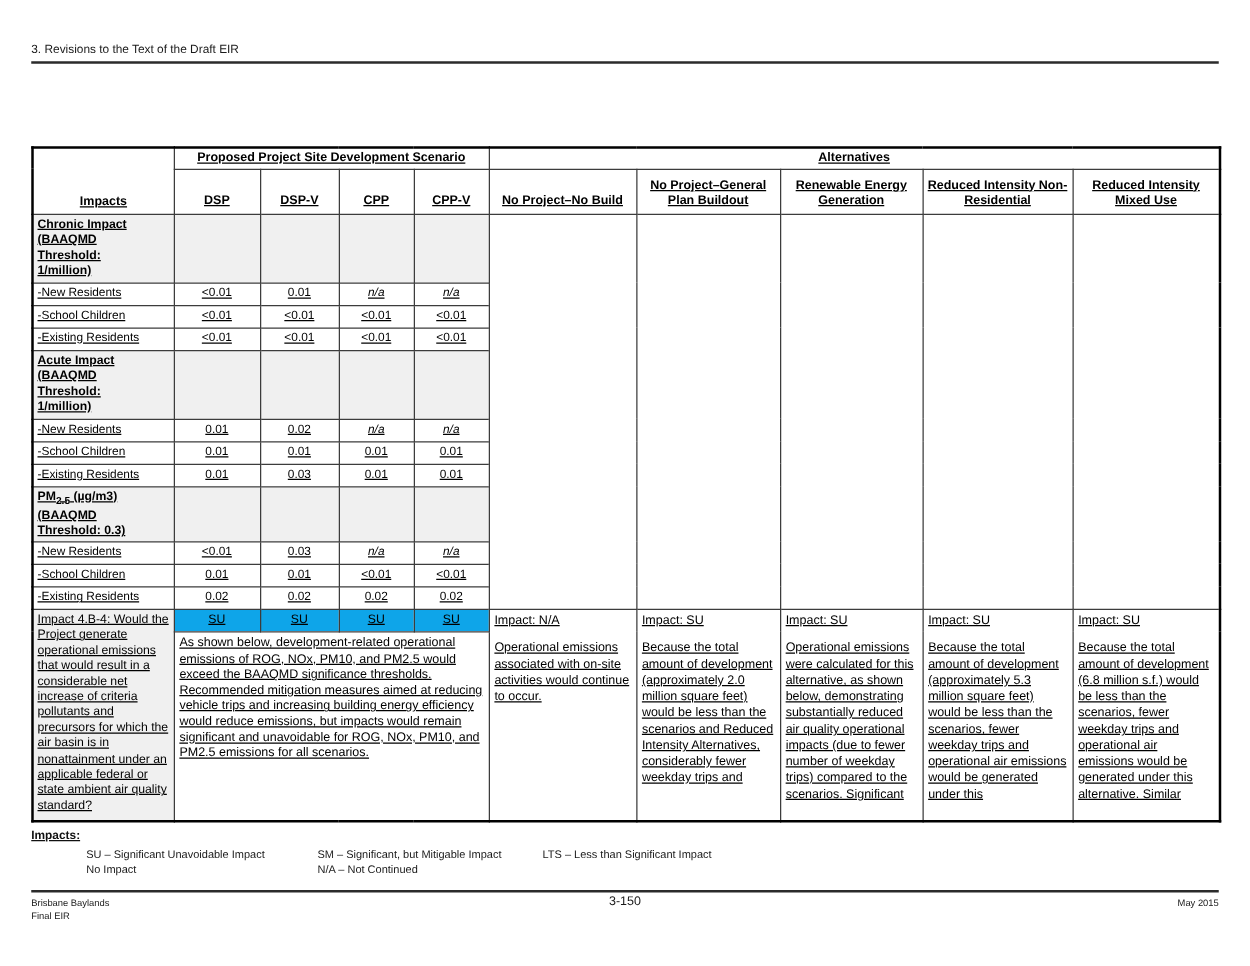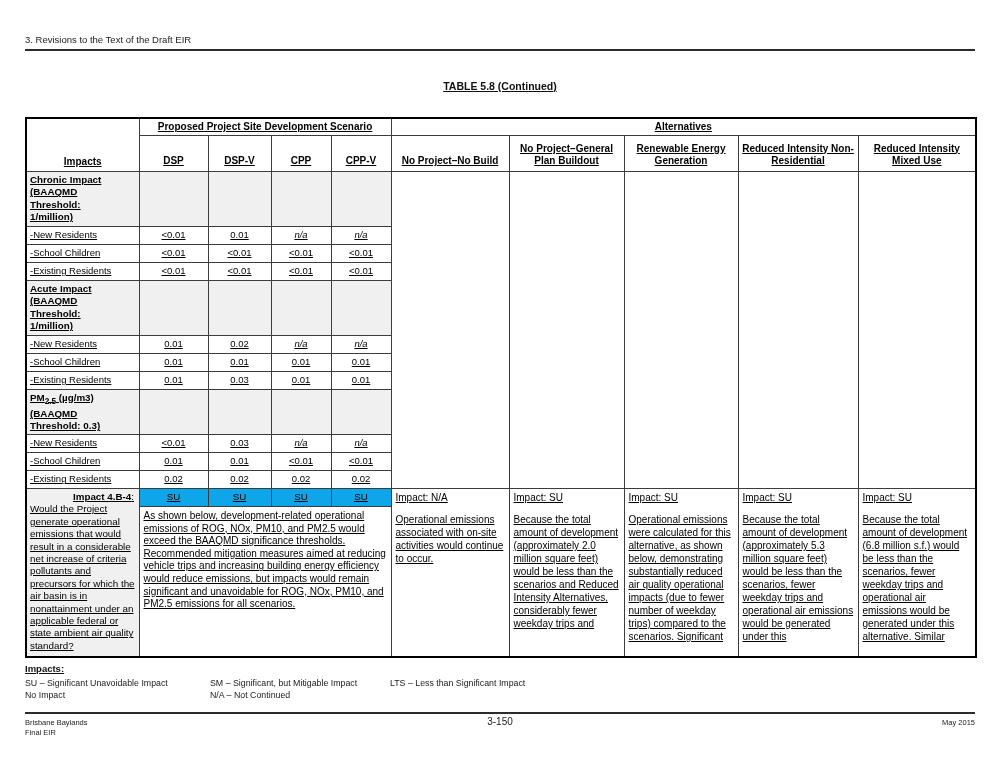--- a/index.html
+++ b/index.html
@@ -23,47 +23,46 @@
 
   .c-seclabel { font-weight:bold; text-decoration:underline; white-space:pre-line; font-size:9.8px; line-height:12.5px; padding-top:2px; background:#f0f0f0;margin-top:40px; }
   .c-shade    { background:#f0f0f0; }
   .c-label    { text-decoration:underline; vertical-align:middle; font-size:9.5px; }
   .c-val      { text-decoration:underline; text-align:center; vertical-align:middle; font-size:9.5px; }
   .italic     { font-style:italic; }
 
   .c-alt-empty { background:#fff; }
 
   .c-implabel { background:#f0f0f0; text-decoration:underline; font-size:9.8px; line-height:12.4px; padding:2px 3px; }
-  .c-implabel .b { font-weight:bold;margin-left:43px; }
+  .c-implabel .b { font-weight:normal; }
   .c-su   { background:#0ea5e9; text-decoration:underline; text-align:center; vertical-align:middle; font-size:9.8px; }
   .c-note { text-decoration:underline; font-size:10px; line-height:12.6px; padding:3px 4px; }
   .c-impalt { padding:2px 4px; font-size:10px; line-height:13px; }
   .imp-head { text-decoration:underline; margin-bottom:9px; }
   .imp-text { text-decoration:underline; }
 
   .legend { position:absolute; left:25px; top:663px; width:700px; }
   .legend-title { font-weight:bold; text-decoration:underline; font-size:9.5px; margin-bottom:4px; }
-  .legend-grid { display:grid; grid-template-columns:185px 180px auto; font-size:8.8px; line-height:11.5px; color:#1a1a1a; }
+  .legend-grid { display:grid; grid-template-columns:185px 180px auto; font-size:8.8px; line-height:11.5px; color:#1a1a1a;margin-left:44px; }
 
   .footer-rule { position:absolute; left:25px; right:25px; top:712px; height:2px; background:#2b2b2b; }
   .footer { position:absolute; left:25px; right:25px; top:716px; }
   .f-left { position:absolute; left:0; top:2px; font-size:7.5px; line-height:9.5px; color:#1a1a1a; }
   .f-center { position:absolute; left:0; right:0; top:0; text-align:center; font-size:10px; color:#1a1a1a; }
   .f-right { position:absolute; right:0; top:2px; font-size:7.5px; color:#1a1a1a; }
 </style>
 </head>
 <body>
 
 <div class="page">
 
   <div class="running-header">3. Revisions to the Text of the Draft EIR</div>
   <div class="header-rule"></div>
 
   <div class="table-title">
-    <div>TABLE 5.8 (Continued)</div>
   </div>
 
   <table class="main">
     <colgroup>
       <col style="width:113px">
         <col style="width:69px">
         <col style="width:63px">
         <col style="width:60px">
         <col style="width:60px">
       <col style="width:118px">

